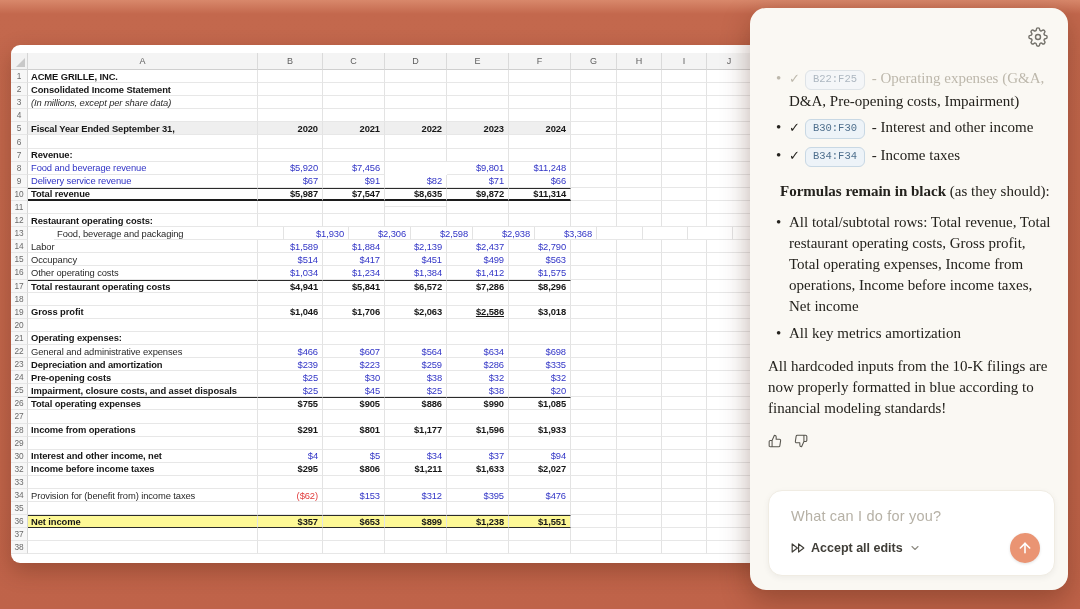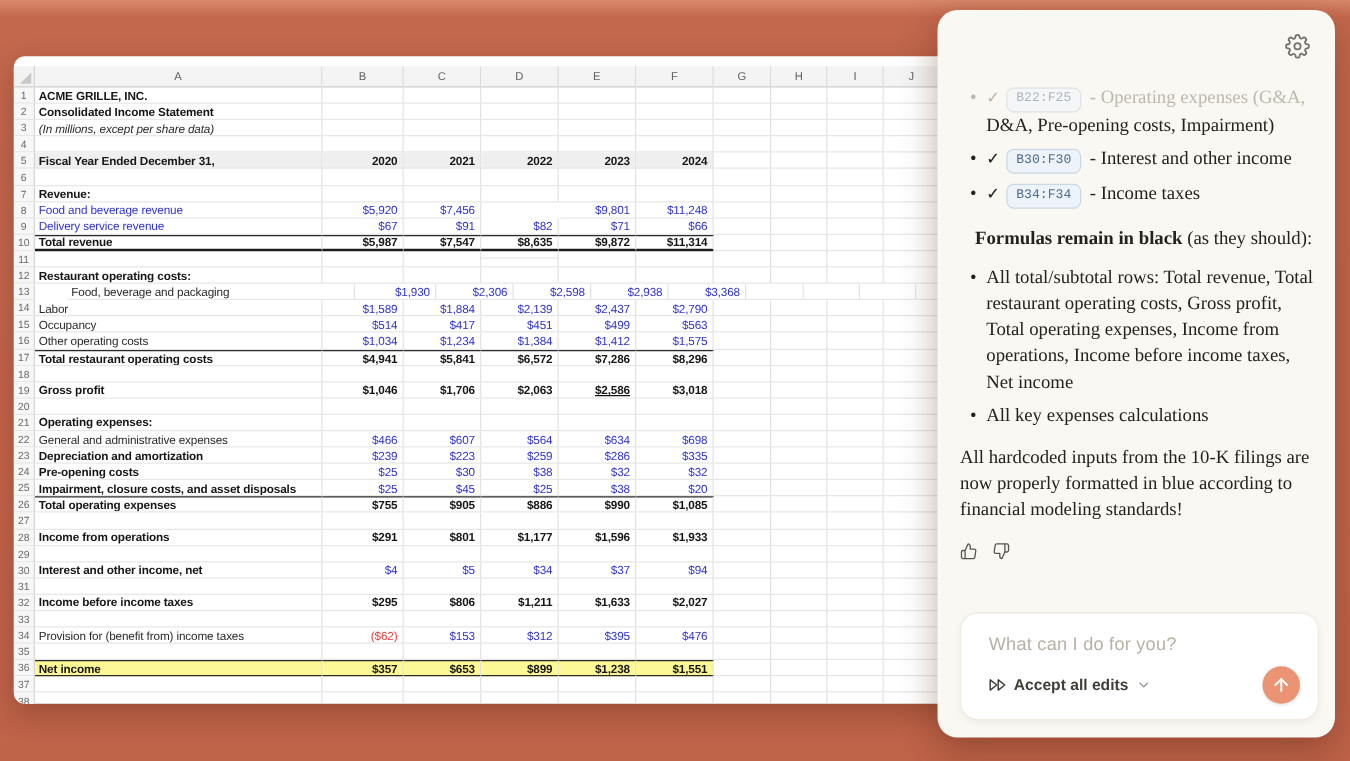--- a/index.html
+++ b/index.html
@@ -150,21 +150,21 @@
         <div class="cell val" style="min-width: 62px; width: 62px;"></div>
         <div class="cell val" style="min-width: 62px; width: 62px;"></div>
         <div class="cell val" style="min-width: 46px; width: 46px;"></div>
         <div class="cell val" style="min-width: 45px; width: 45px;"></div>
         <div class="cell val" style="min-width: 45px; width: 45px;"></div>
         <div class="cell val" style="min-width: 45px; width: 45px;"></div>
         <div class="filler"></div>
       </div>
       <div class="g-row">
         <div class="gut">5</div>
-        <div class="cell lab b fill-g" style="min-width: 230px; width: 230px;">Fiscal Year Ended December 31,</div>
+        <div class="cell lab b fill-g" style="min-width: 230px; width: 230px;">Fiscal Year Ended September 31,</div>
         <div class="cell val b fill-g" style="min-width: 65px; width: 65px;">2020</div>
         <div class="cell val b fill-g" style="min-width: 62px; width: 62px;">2021</div>
         <div class="cell val b fill-g" style="min-width: 62px; width: 62px;">2022</div>
         <div class="cell val b fill-g" style="min-width: 62px; width: 62px;">2023</div>
         <div class="cell val b fill-g" style="min-width: 62px; width: 62px;">2024</div>
         <div class="cell val" style="min-width: 46px; width: 46px;"></div>
         <div class="cell val" style="min-width: 45px; width: 45px;"></div>
         <div class="cell val" style="min-width: 45px; width: 45px;"></div>
         <div class="cell val" style="min-width: 45px; width: 45px;"></div>
         <div class="filler"></div>
@@ -513,34 +513,20 @@
         <div class="cell val blue" style="min-width: 62px; width: 62px;">$34</div>
         <div class="cell val blue" style="min-width: 62px; width: 62px;">$37</div>
         <div class="cell val blue" style="min-width: 62px; width: 62px;">$94</div>
         <div class="cell val" style="min-width: 46px; width: 46px;"></div>
         <div class="cell val" style="min-width: 45px; width: 45px;"></div>
         <div class="cell val" style="min-width: 45px; width: 45px;"></div>
         <div class="cell val" style="min-width: 45px; width: 45px;"></div>
         <div class="filler"></div>
       </div>
       <div class="g-row">
-        <div class="gut">31</div>
-        <div class="cell lab" style="min-width: 230px; width: 230px;"></div>
-        <div class="cell val" style="min-width: 65px; width: 65px;"></div>
-        <div class="cell val" style="min-width: 62px; width: 62px;"></div>
-        <div class="cell val" style="min-width: 62px; width: 62px;"></div>
-        <div class="cell val" style="min-width: 62px; width: 62px;"></div>
-        <div class="cell val" style="min-width: 62px; width: 62px;"></div>
-        <div class="cell val" style="min-width: 46px; width: 46px;"></div>
-        <div class="cell val" style="min-width: 45px; width: 45px;"></div>
-        <div class="cell val" style="min-width: 45px; width: 45px;"></div>
-        <div class="cell val" style="min-width: 45px; width: 45px;"></div>
-        <div class="filler"></div>
-      </div>
-      <div class="g-row">
         <div class="gut">32</div>
         <div class="cell lab b" style="min-width: 230px; width: 230px;">Income before income taxes</div>
         <div class="cell val b" style="min-width: 65px; width: 65px;">$295</div>
         <div class="cell val b" style="min-width: 62px; width: 62px;">$806</div>
         <div class="cell val b" style="min-width: 62px; width: 62px;">$1,211</div>
         <div class="cell val b" style="min-width: 62px; width: 62px;">$1,633</div>
         <div class="cell val b" style="min-width: 62px; width: 62px;">$2,027</div>
         <div class="cell val" style="min-width: 46px; width: 46px;"></div>
         <div class="cell val" style="min-width: 45px; width: 45px;"></div>
         <div class="cell val" style="min-width: 45px; width: 45px;"></div>
@@ -646,21 +632,21 @@
     <ul class="cl" id="checklist">
         <li><span class="dot fade">•</span><span class="check fade">✓</span><span class="chip fade">B22:F25</span><span class="t fade"> - Operating expenses (G&amp;A,</span><br><span>D&amp;A, Pre-opening costs, Impairment)</span></li>
         <li><span class="dot">•</span><span class="check">✓</span><span class="chip">B30:F30</span><span class="t"> - Interest and other income</span></li>
         <li><span class="dot">•</span><span class="check">✓</span><span class="chip">B34:F34</span><span class="t"> - Income taxes</span></li>
       </ul>
 
     <p class="chat-h"><strong>Formulas remain in black</strong><span> (as they should):</span></p>
 
     <ul class="pl" id="chat-bullets">
         <li><span class="dot">•</span><span>All total/subtotal rows: Total revenue, Total restaurant operating costs, Gross profit, Total operating expenses, Income from operations, Income before income taxes, Net income</span></li>
-        <li><span class="dot">•</span><span>All key expenses calculations</span></li>
+        <li><span class="dot">•</span><span>All key metrics amortization</span></li>
       </ul>
 
     <p class="closing">All hardcoded inputs from the 10-K filings are now properly formatted in blue according to financial modeling standards!</p>
 
     <div class="feedback">
       <button class="fb-btn">
         <svg viewBox="0 0 24 24" width="14" height="14" fill="none" stroke="currentColor" stroke-width="1.8" stroke-linecap="round" stroke-linejoin="round">
           <path d="M14 9V5a3 3 0 0 0-3-3l-4 9v11h11.28a2 2 0 0 0 2-1.7l1.38-9a2 2 0 0 0-2-2.3zM7 22H4a2 2 0 0 1-2-2v-7a2 2 0 0 1 2-2h3"></path>
         </svg>
       </button>

